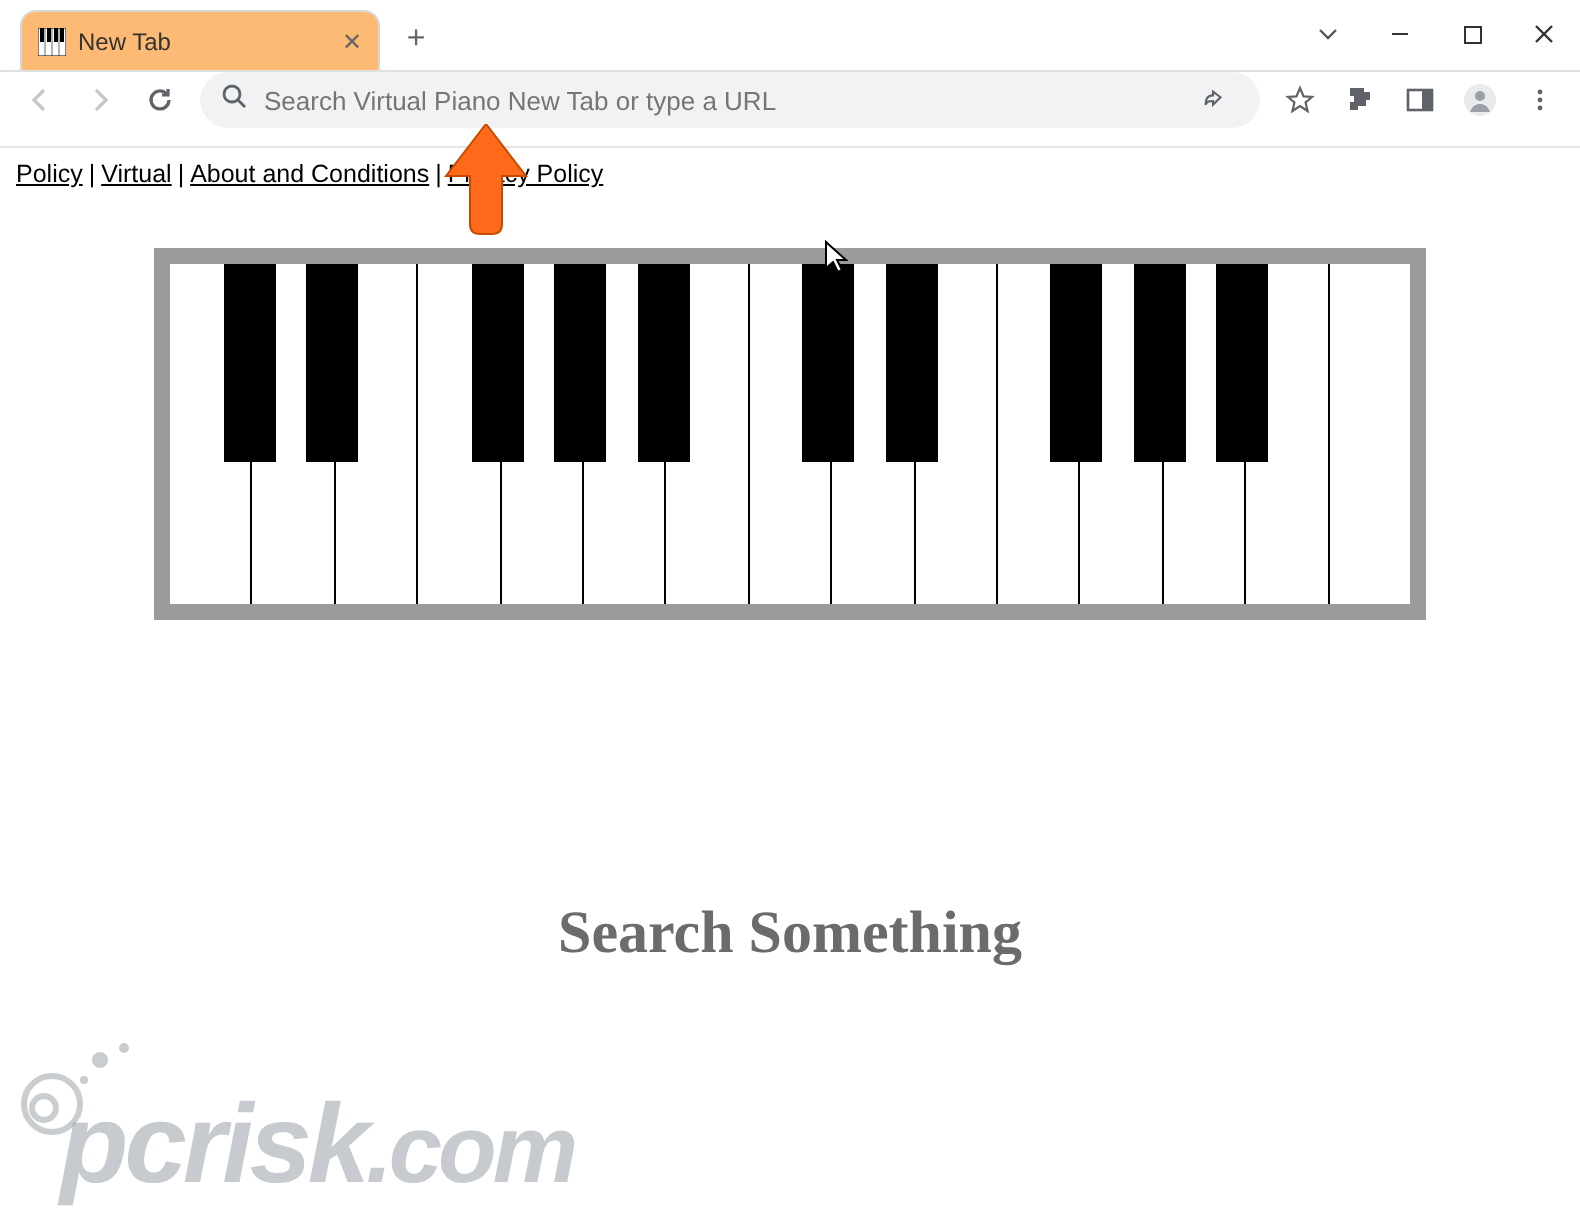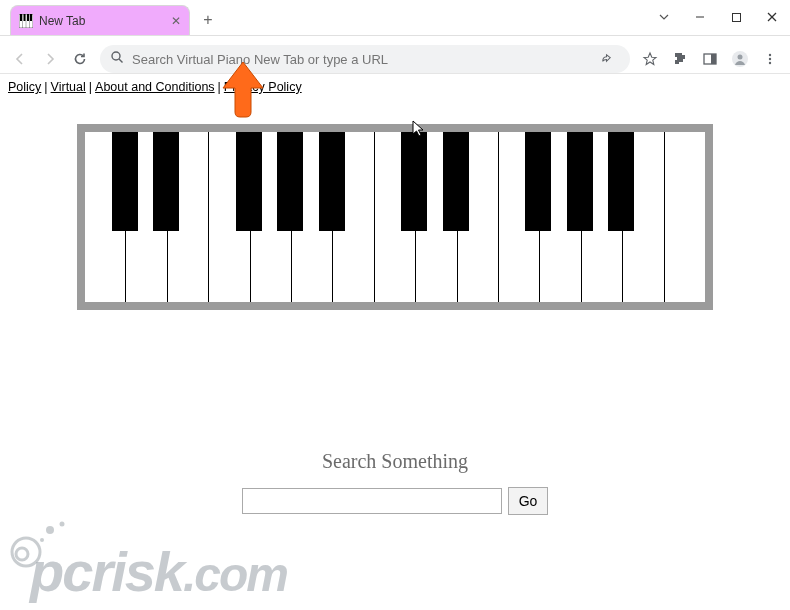--- a/index.html
+++ b/index.html
@@ -1,30 +1,30 @@
 <!DOCTYPE html>
 <html><head>
 <meta charset="utf-8">
 <style>
   * { margin: 0; padding: 0; box-sizing: border-box; }
   body { font-family: "Segoe UI", Arial, sans-serif; background: #fff; width: 790px; height: 610px; overflow: hidden; position: relative; }
 
   
   .titlebar { height: 36px; background: #fff; display: flex; align-items: flex-end; border-bottom: 1px solid #e0e0e0; }
-  .tab { display: flex; align-items: center; height: 30px; background: #f0abfc; border: 1px solid #d7d7d7; border-bottom: none; border-radius: 8px 8px 0 0; margin-left: 10px; padding: 0 8px 0 8px; gap: 6px; min-width: 180px; }
+  .tab { display: flex; align-items: center; height: 30px; background: #fdba74; border: 1px solid #d7d7d7; border-bottom: none; border-radius: 8px 8px 0 0; margin-left: 10px; padding: 0 8px 0 8px; gap: 6px; min-width: 180px; }
   .tab .favicon { width: 14px; height: 14px; display: inline-block; }
   .tab .tablabel { font-size: 12px; color: #333; flex: 1; }
   .tab .tabclose { font-size: 12px; color: #666; cursor: pointer; }
   .newtab-btn { width: 24px; height: 24px; margin-left: 6px; margin-bottom: 3px; display: flex; align-items: center; justify-content: center; color: #666; font-size: 16px; cursor: pointer; border-radius: 50%; }
   .window-controls { margin-left: auto; display: flex; align-items: center; height: 36px; }
   .winbtn { width: 36px; height: 28px; display: flex; align-items: center; justify-content: center; color: #444; font-size: 13px; cursor: pointer; }
   .winbtn svg { pointer-events: none; }
 
   
-  .toolbar { height: 38px; display: flex; align-items: flex-end; padding: 0 6px; gap: 2px; border-bottom: 1px solid #e5e5e5; }
+  .toolbar { height: 38px; display: flex; align-items: flex-start; padding: 0 6px; gap: 2px; border-bottom: 1px solid #e5e5e5; }
   .nav-icon { width: 28px; height: 28px; display: flex; align-items: center; justify-content: center; color: #888; border-radius: 50%; cursor: pointer; }
   .nav-icon.disabled { color: #c6c6c6; cursor: default; }
   .omnibox { flex: 1; height: 28px; background: #f1f2f3; border-radius: 14px; display: flex; align-items: center; padding: 0 10px; gap: 8px; margin: 0 4px; }
   .omnibox input { border: none; background: transparent; outline: none; flex: 1; font-size: 13px; color: #555; }
   .toolbar-right { display: flex; align-items: center; gap: 2px; }
   .tb-icon { width: 28px; height: 28px; display: flex; align-items: center; justify-content: center; color: #5f6368; cursor: pointer; border-radius: 4px; }
 
   
   .linksbar { padding: 6px 8px; font-size: 12.5px; }
   .linksbar a { color: #000; text-decoration: underline; }
@@ -34,21 +34,21 @@
   .piano-wrap { margin: 24px auto 0 auto; width: 636px; border: 8px solid #9b9b9b; background: #9b9b9b; }
   .piano { position: relative; height: 170px; background: #fff; }
   .white-keys { display: flex; height: 100%; }
   .white-key { flex: 1; background: #fff; border-right: 1px solid #000; cursor: pointer; }
   .white-key:last-child { border-right: none; }
   .black-keys { position: absolute; top: 0; left: 0; right: 0; height: 58%; pointer-events: none; }
   .black-key { position: absolute; top: 0; width: 26px; height: 100%; background: #000; cursor: pointer; pointer-events: auto; }
 
   
   .search-section { text-align: center; margin-top: 140px; }
-  .search-section h2 { font-family: Georgia, serif; font-weight: normal; font-size: 20px; color: #6b6b6b; margin-bottom: 14px; }
+  .search-section h2 { font-family: Georgia, serif; font-weight: bold; font-size: 30px; color: #6b6b6b; margin-bottom: 14px; }
   .search-row { display: inline-flex; align-items: center; gap: 6px; }
   .search-row input[type="text"] { width: 260px; height: 26px; border: 1px solid #aaa; padding: 2px 4px; background: #fff; font-size: 13px; }
   .search-row button { height: 28px; padding: 2px 10px; border: 1px solid #aaa; background: #f3f3f3; font-size: 14px; cursor: pointer; }
 
   
   .arrow { position: absolute; left: 218px; top: 62px; pointer-events: none; }
 
   
   .cursor { position: absolute; left: 412px; top: 120px; pointer-events: none; }
 
@@ -203,24 +203,20 @@
         <div class="black-key" style="left: 57.7%;"></div>
         <div class="black-key" style="left: 71%;"></div>
         <div class="black-key" style="left: 77.7%;"></div>
         <div class="black-key" style="left: 84.3%;"></div>
       </div>
   </div>
 </div>
 
 <div class="search-section">
   <h2>Search Something</h2>
-  <div class="search-row">
-    <input type="text" value="" style="">
-    <button>Go</button>
-  </div>
 </div>
 
 <div class="arrow">
   <svg width="50" height="60" viewBox="0 0 50 60">
     <path d="M25 0 L45 26 L33 26 L33 50 Q33 55 28 55 L22 55 Q17 55 17 50 L17 26 L5 26 Z" fill="#ff6a1a" stroke="#c84a00" stroke-width="1"></path>
   </svg>
 </div>
 
 <div class="cursor">
   <svg width="14" height="18" viewBox="0 0 14 18">

